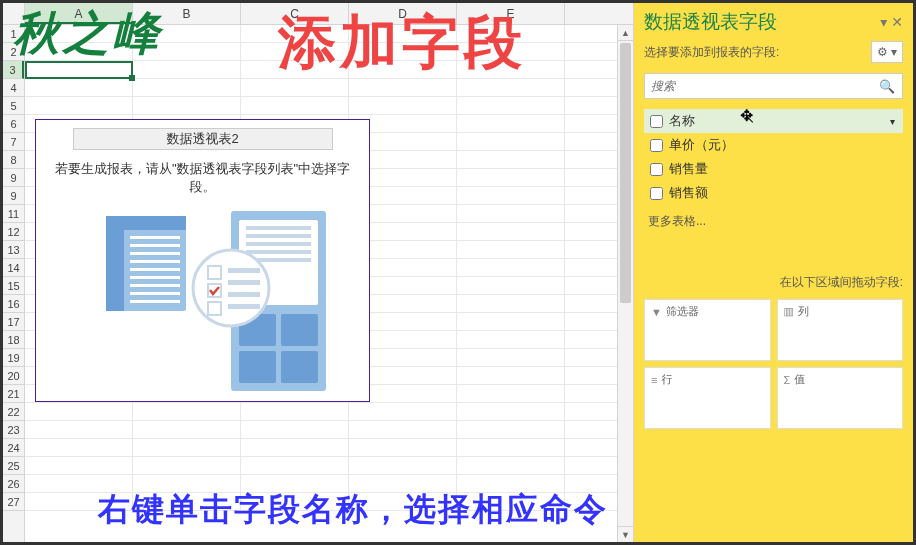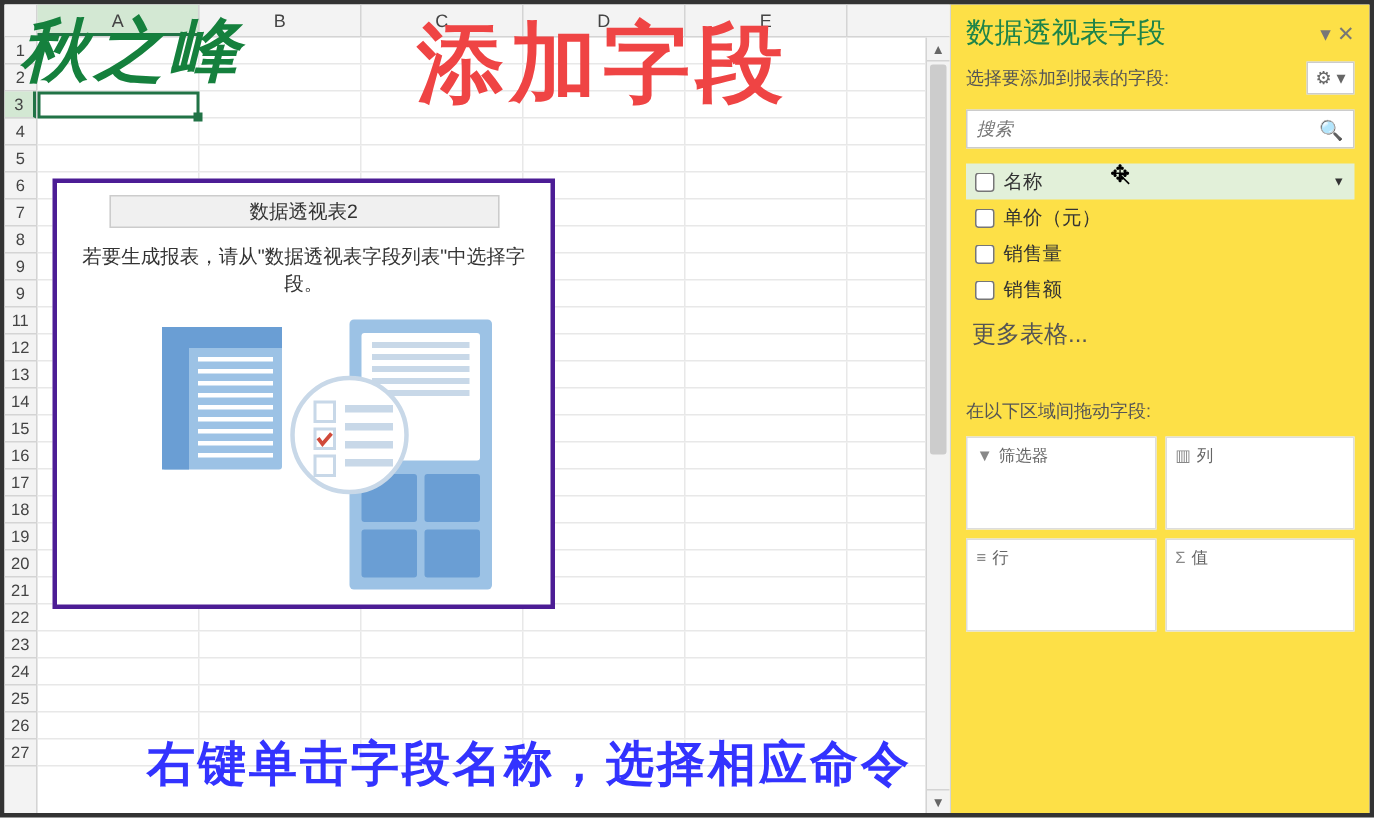--- a/index.html
+++ b/index.html
@@ -16,21 +16,21 @@
 .row-headers { width: 22px; background: #f3f3f3; border-right: 1px solid #d4d4d4; }
 .row-header { height: 18px; border-bottom: 1px solid #d4d4d4; text-align: center; line-height: 18px; color: #444; font-size: 11px; }
 .row-header.active { background: #d3e8d3; border-right: 2px solid #217346; }
 .cells { flex: 1; position: relative; }
 .grid-row { display: flex; height: 18px; border-bottom: 1px solid #e8e8e8; }
 .cell { width: 108px; border-right: 1px solid #e8e8e8; }
 .active-cell { position: absolute; left: 0; top: 36px; width: 108px; height: 18px; border: 2px solid #217346; pointer-events: none; }
 .active-cell::after { content: ''; position: absolute; right: -4px; bottom: -4px; width: 6px; height: 6px; background: #217346; }
 
 
-.pivot-placeholder { position: absolute; left: 10px; top: 94px; width: 335px; border: 3px solid #4c1d95; background: #fff; }
+.pivot-placeholder { position: absolute; left: 10px; top: 94px; width: 335px; border: 1px solid #4c1d95; background: #fff; }
 .pv-title { background: #f0f0f0; border: 1px solid #ccc; margin: 8px auto 6px; width: 260px; text-align: center; font-size: 13px; line-height: 20px; color: #333; }
 .pv-msg { text-align: center; font-size: 13px; color: #333; padding: 4px 12px 10px; line-height: 1.4; }
 .pv-illustration { height: 195px; position: relative; }
 
 
 .pane { width: 280px; background: #fde047; border-left: 1px solid #d4d4d4; display: flex; flex-direction: column; padding: 6px 10px 8px; }
 .pane-header { display: flex; justify-content: space-between; align-items: center; }
 .pane-title { font-size: 19px; color: #1e8449; font-weight: 400; }
 .pane-ctrls { display: flex; gap: 4px; align-items: center; color: #777; }
 .pane-ctrls span { cursor: pointer; font-size: 14px; }
@@ -42,23 +42,23 @@
 .search-icon { color: #2570b5; font-size: 13px; }
 
 .fields { margin-top: 10px; }
 .field { display: flex; align-items: center; height: 24px; padding: 0 6px; cursor: pointer; position: relative; }
 .field.hl { background: #e2f0d9; }
 .field input[type=checkbox] { margin-right: 6px; }
 .field-label { font-size: 13px; color: #333; }
 .field-drop { position: absolute; right: 8px; color: #333; font-size: 10px; }
 .move-cursor { position: absolute; left: 96px; top: -3px; font-size: 16px; pointer-events: none; color: #000; }
 .arrow-cursor { position: absolute; left: 100px; top: 2px; font-size: 13px; color: #000; }
-.more-tables { margin-top: 8px; font-size: 16px; color: #555; cursor: pointer; padding-left: 4px; }
-
-.areas-label { margin-top: 32px; font-size: 12px; color: #555; }
+.more-tables { margin-top: 8px; font-size: 12px; color: #555; cursor: pointer; padding-left: 4px; }
+
+.areas-label { margin-top: 44px; font-size: 12px; color: #555; text-align: right; }
 .areas { display: flex; flex-wrap: wrap; gap: 6px; margin-top: 8px; }
 .area { width: calc(50% - 3px); border: 1px solid #ddd; background: #fff; height: 62px; padding: 4px 6px; }
 .area-title { font-size: 11px; color: #666; display: flex; align-items: center; gap: 4px; }
 .area-icon { font-size: 11px; color: #888; }
 
 
 .watermark { position: absolute; left: 10px; top: 0; font-family: "STXingkai", "KaiTi", cursive; font-size: 46px; color: #15803d; font-weight: bold; letter-spacing: 4px; pointer-events: none; z-index: 50; font-style: italic; }
 .overlay-title { position: absolute; left: 275px; top: 1px; font-size: 58px; color: #ef4444; font-weight: bold; letter-spacing: 4px; pointer-events: none; z-index: 50; }
 .overlay-tip { position: absolute; left: 95px; bottom: 10px; font-size: 32px; color: #3333ff; font-weight: bold; letter-spacing: 2px; pointer-events: none; z-index: 50; }
 

